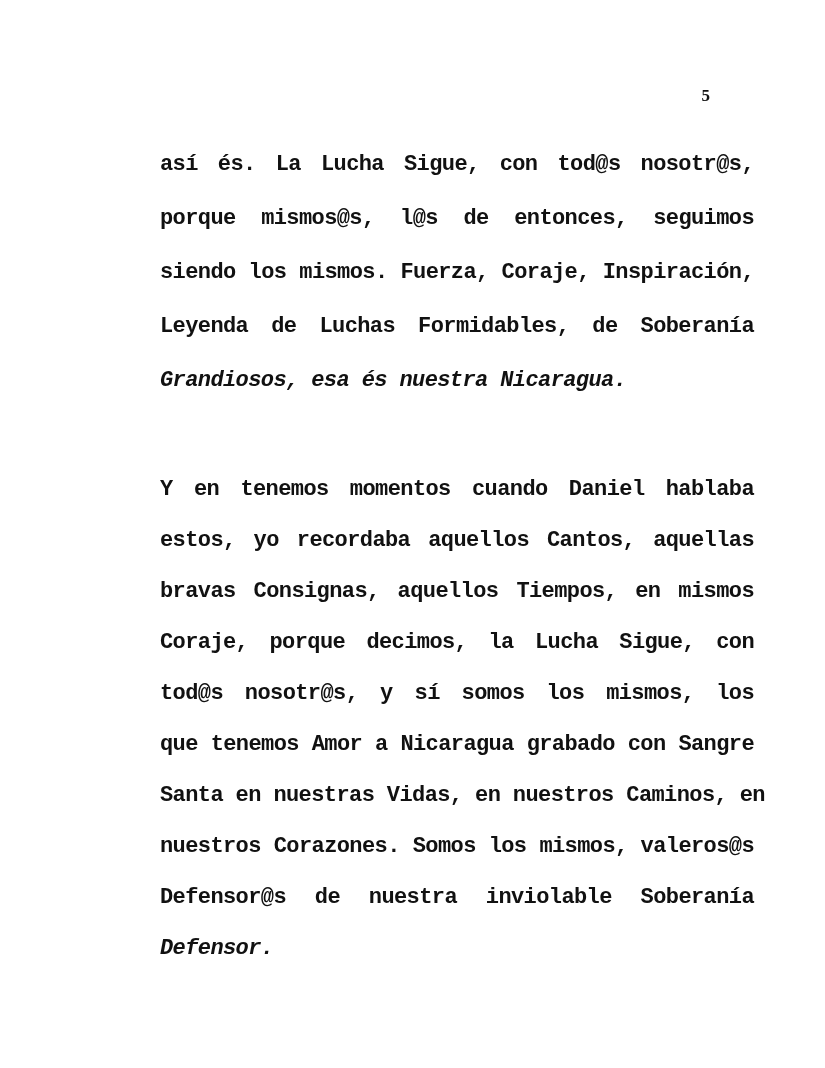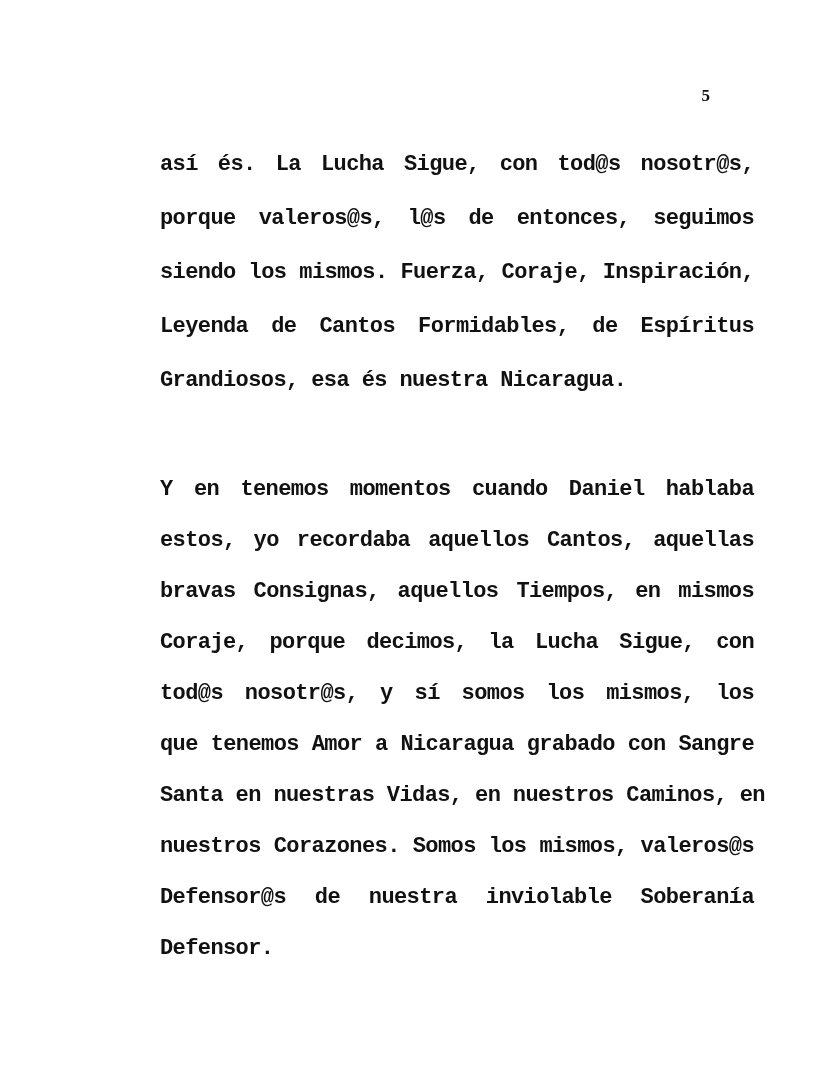--- a/index.html
+++ b/index.html
@@ -7,33 +7,33 @@
   .page-number {
     position: absolute; left: 690px; top: 86px; width: 20px; text-align: right;
     font-family: "Liberation Serif", serif; font-weight: bold; font-size: 17px; color: #111;
   }
   .line {
     position: absolute; left: 116px; width: 594px;
     font-family: "Liberation Mono", monospace; font-weight: bold; font-size: 22px;
     color: #111; white-space: nowrap; letter-spacing: -0.6px;
     text-align: justify; text-align-last: justify; line-height: 26px; margin-left: 44px;
   }
-  .line.last { text-align-last: left; }
+  .line.last { text-align-last: left; font-style: italic; }
 </style>
 </head>
 <body>
 
 <div>
   <div class="page-number">5</div>
 
   <div>
     <div class="line" style="top:152px">así és. La Lucha Sigue, con tod@s nosotr@s,</div>
-    <div class="line" style="top:206px">porque valeros@s, l@s de entonces, seguimos</div>
+    <div class="line" style="top:206px">porque mismos@s, l@s de entonces, seguimos</div>
     <div class="line" style="top:260px">siendo los mismos. Fuerza, Coraje, Inspiración,</div>
-    <div class="line" style="top:314px">Leyenda de Cantos Formidables, de Espíritus</div>
+    <div class="line" style="top:314px">Leyenda de Luchas Formidables, de Soberanía</div>
     <div class="line last" style="top:368px">Grandiosos, esa és nuestra Nicaragua.</div>
   </div>
 
   <div>
     <div class="line" style="top:477px">Y en tenemos momentos cuando Daniel hablaba</div>
     <div class="line" style="top:528px">estos, yo recordaba aquellos Cantos, aquellas</div>
     <div class="line" style="top:579px">bravas Consignas, aquellos Tiempos, en mismos</div>
     <div class="line" style="top:630px">Coraje, porque decimos, la Lucha Sigue, con</div>
     <div class="line" style="top:681px">tod@s nosotr@s, y sí somos los mismos, los</div>
     <div class="line" style="top:732px">que tenemos Amor a Nicaragua grabado con Sangre</div>

